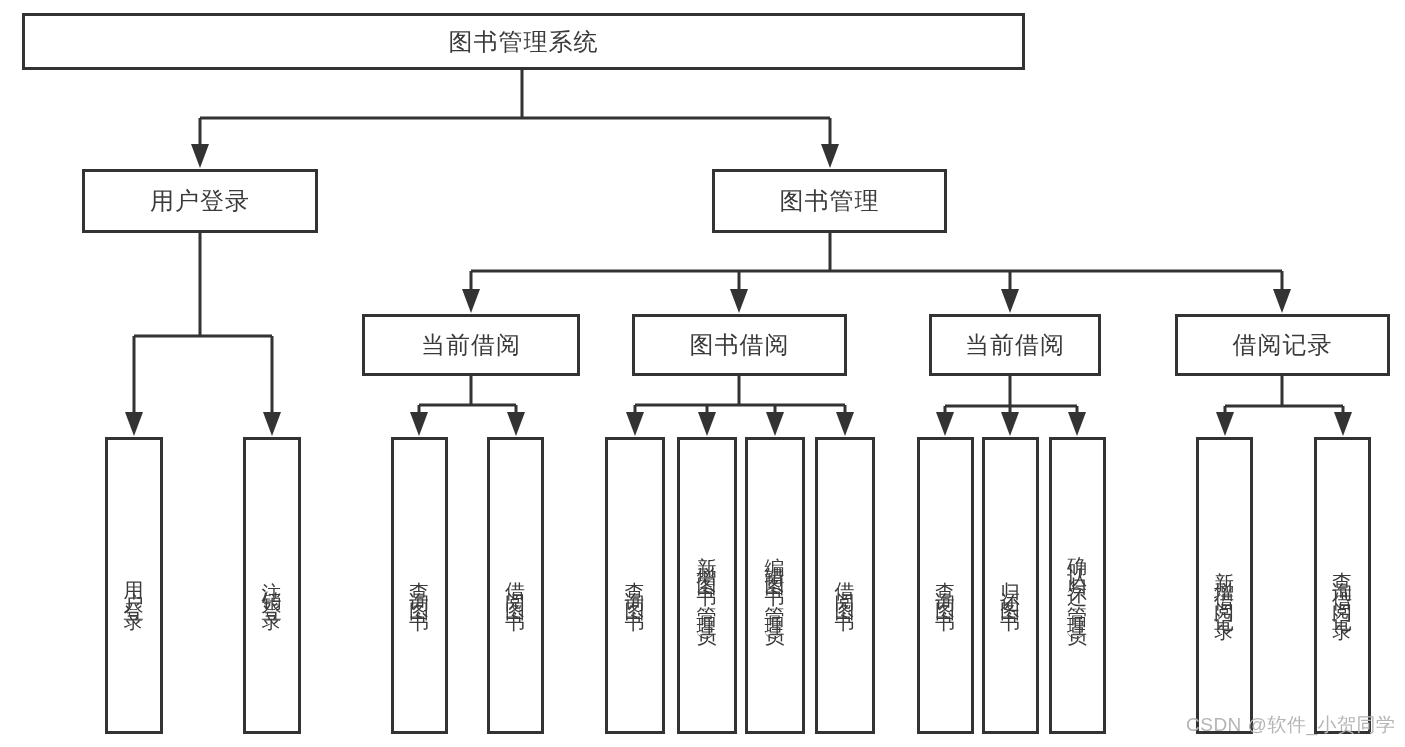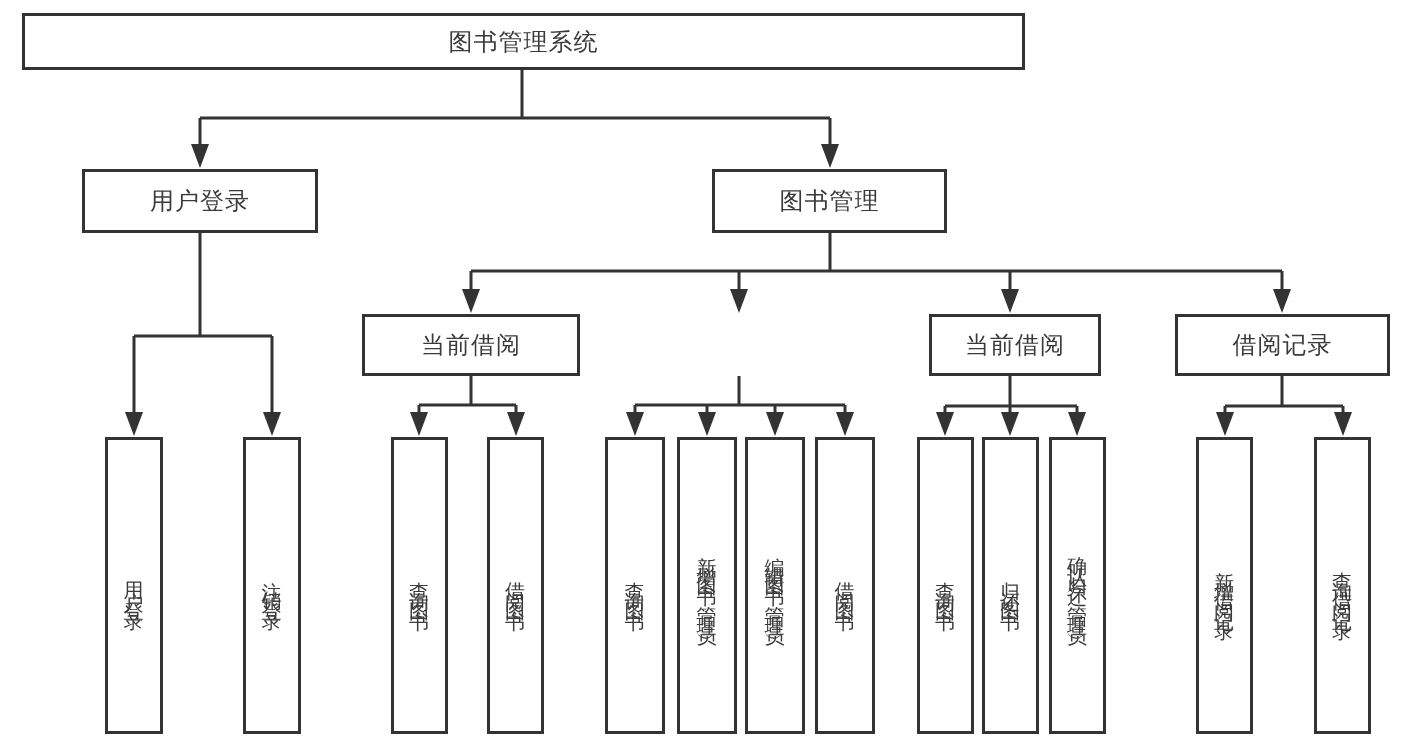--- a/index.html
+++ b/index.html
@@ -89,20 +89,23 @@
   <div class="node hbox" style="left:82px;top:169px;width:236px;height:64px;">
     <span>用户登录</span>
   </div>
   <div class="node hbox" style="left:712px;top:169px;width:235px;height:64px;align-items:center;">
     <span>图书管理</span>
   </div>
 
   <div class="node hbox" style="left:362px;top:314px;width:218px;height:62px;">
     <span>当前借阅</span>
   </div>
+  <div class="node hbox" style="left:632px;top:314px;width:215px;height:62px;">
+    <span>图书借阅</span>
+  </div>
   <div class="node hbox" style="left:903px;top:314px;width:172px;height:62px;margin-left:26px;">
     <span>当前借阅</span>
   </div>
   <div class="node hbox" style="left:1175px;top:314px;width:215px;height:62px;">
     <span>借阅记录</span>
   </div>
 
   <div class="node" style="left:105px;top:437px;width:58px;height:297px;">
     <span class="vtext">用户登录</span>
   </div>
@@ -140,14 +143,15 @@
     <span class="vtext">确认归还（管理员）</span>
   </div>
 
   <div class="node" style="left:1196px;top:437px;width:57px;height:297px;">
     <span class="vtext">新增借阅记录</span>
   </div>
   <div class="node" style="left:1314px;top:437px;width:57px;height:297px;">
     <span class="vtext">查询借阅记录</span>
   </div>
 
+  <span class="watermark">CSDN @软件_小贺同学</span>
 
 </div>
 
 </body></html>

